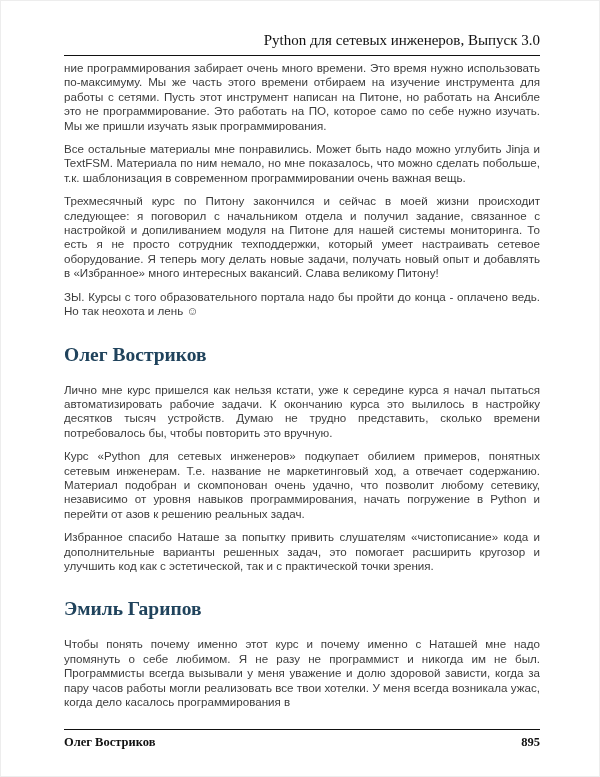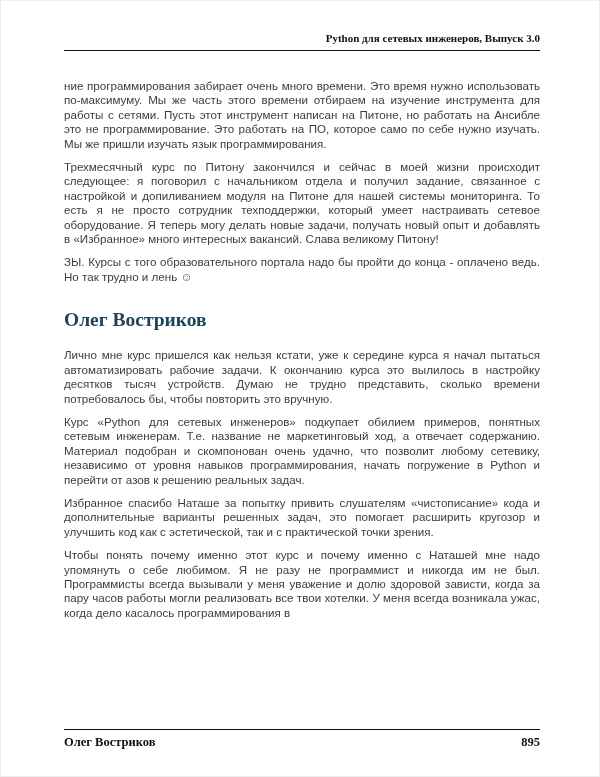--- a/index.html
+++ b/index.html
@@ -20,39 +20,39 @@
   .header {
     position: absolute;
     top: 0;
     left: 63px;
     right: 59px;
     padding-top: 31px;
     text-align: right;
     border-bottom: 1px solid #111111;
     padding-bottom: 6px;
     font-family: "Liberation Serif", "DejaVu Serif", serif;
-    font-weight: bold;
-    font-size: 11px;
+    font-weight: normal;
+    font-size: 15px;
     color: #111111;
   }
   .content {
     position: absolute;
     top: 54px;
     left: 63px;
     right: 59px;
     color: #3c3c3c;
     font-size: 11.6px;
     line-height: 14.4px;
     text-align: justify;
   }
   .content p {
     margin: 0 0 9px 0;
   }
   .content p.first {
-    margin-top: 24px;
+    margin-top: 6px;
   }
   .content h2 {
     font-family: "Liberation Serif", "DejaVu Serif", serif;
     font-weight: bold;
     font-size: 19.5px;
     color: #20435c;
     margin: 25px 0 17px 0;
     text-align: left;
     line-height: 22px;
   }
@@ -75,29 +75,31 @@
 <body>
 
 <div class="page">
 
   <div class="header">
     <span>Python для сетевых инженеров, Выпуск 3.0</span>
   </div>
 
   <div class="content">
     <p class="first">ние программирования забирает очень много времени. Это время нужно использовать по-максимуму. Мы же часть этого времени отбираем на изучение инструмента для работы с сетями. Пусть этот инструмент написан на Питоне, но работать на Ансибле это не программирование. Это работать на ПО, которое само по себе нужно изучать. Мы же пришли изучать язык программирования.</p>
+    <p>Все остальные материалы мне понравились. Может быть надо можно углубить Jinja и TextFSM. Материала по ним немало, но мне показалось, что можно сделать побольше, т.к. шаблонизация в современном программировании очень важная вещь.</p>
     <p>Трехмесячный курс по Питону закончился и сейчас в моей жизни происходит следующее: я поговорил с начальником отдела и получил задание, связанное с настройкой и допиливанием модуля на Питоне для нашей системы мониторинга. То есть я не просто сотрудник техподдержки, который умеет настраивать сетевое оборудование. Я теперь могу делать новые задачи, получать новый опыт и добавлять в «Избранное» много интересных вакансий. Слава великому Питону!</p>
-    <p>ЗЫ. Курсы с того образовательного портала надо бы пройти до конца - оплачено ведь. Но так трудно и лень ☺</p>
+    <p>ЗЫ. Курсы с того образовательного портала надо бы пройти до конца - оплачено ведь. Но так неохота и лень ☺</p>
 
     <h2>Олег Востриков</h2>
 
     <p>Лично мне курс пришелся как нельзя кстати, уже к середине курса я начал пытаться автоматизировать рабочие задачи. К окончанию курса это вылилось в настройку десятков тысяч устройств. Думаю не трудно представить, сколько времени потребовалось бы, чтобы повторить это вручную.</p>
     <p>Курс «Python для сетевых инженеров» подкупает обилием примеров, понятных сетевым инженерам. Т.е. название не маркетинговый ход, а отвечает содержанию. Материал подобран и скомпонован очень удачно, что позволит любому сетевику, независимо от уровня навыков программирования, начать погружение в Python и перейти от азов к решению реальных задач.</p>
     <p>Избранное спасибо Наташе за попытку привить слушателям «чистописание» кода и дополнительные варианты решенных задач, это помогает расширить кругозор и улучшить код как с эстетической, так и с практической точки зрения.</p>
 
+    <h2>Эмиль Гарипов</h2>
 
     <p>Чтобы понять почему именно этот курс и почему именно с Наташей мне надо упомянуть о себе любимом. Я не разу не программист и никогда им не был. Программисты всегда вызывали у меня уважение и долю здоровой зависти, когда за пару часов работы могли реализовать все твои хотелки. У меня всегда возникала ужас, когда дело касалось программирования в</p>
   </div>
 
   <div class="footer">
     <span>Олег Востриков</span>
     <span>895</span>
   </div>
 
 </div>

